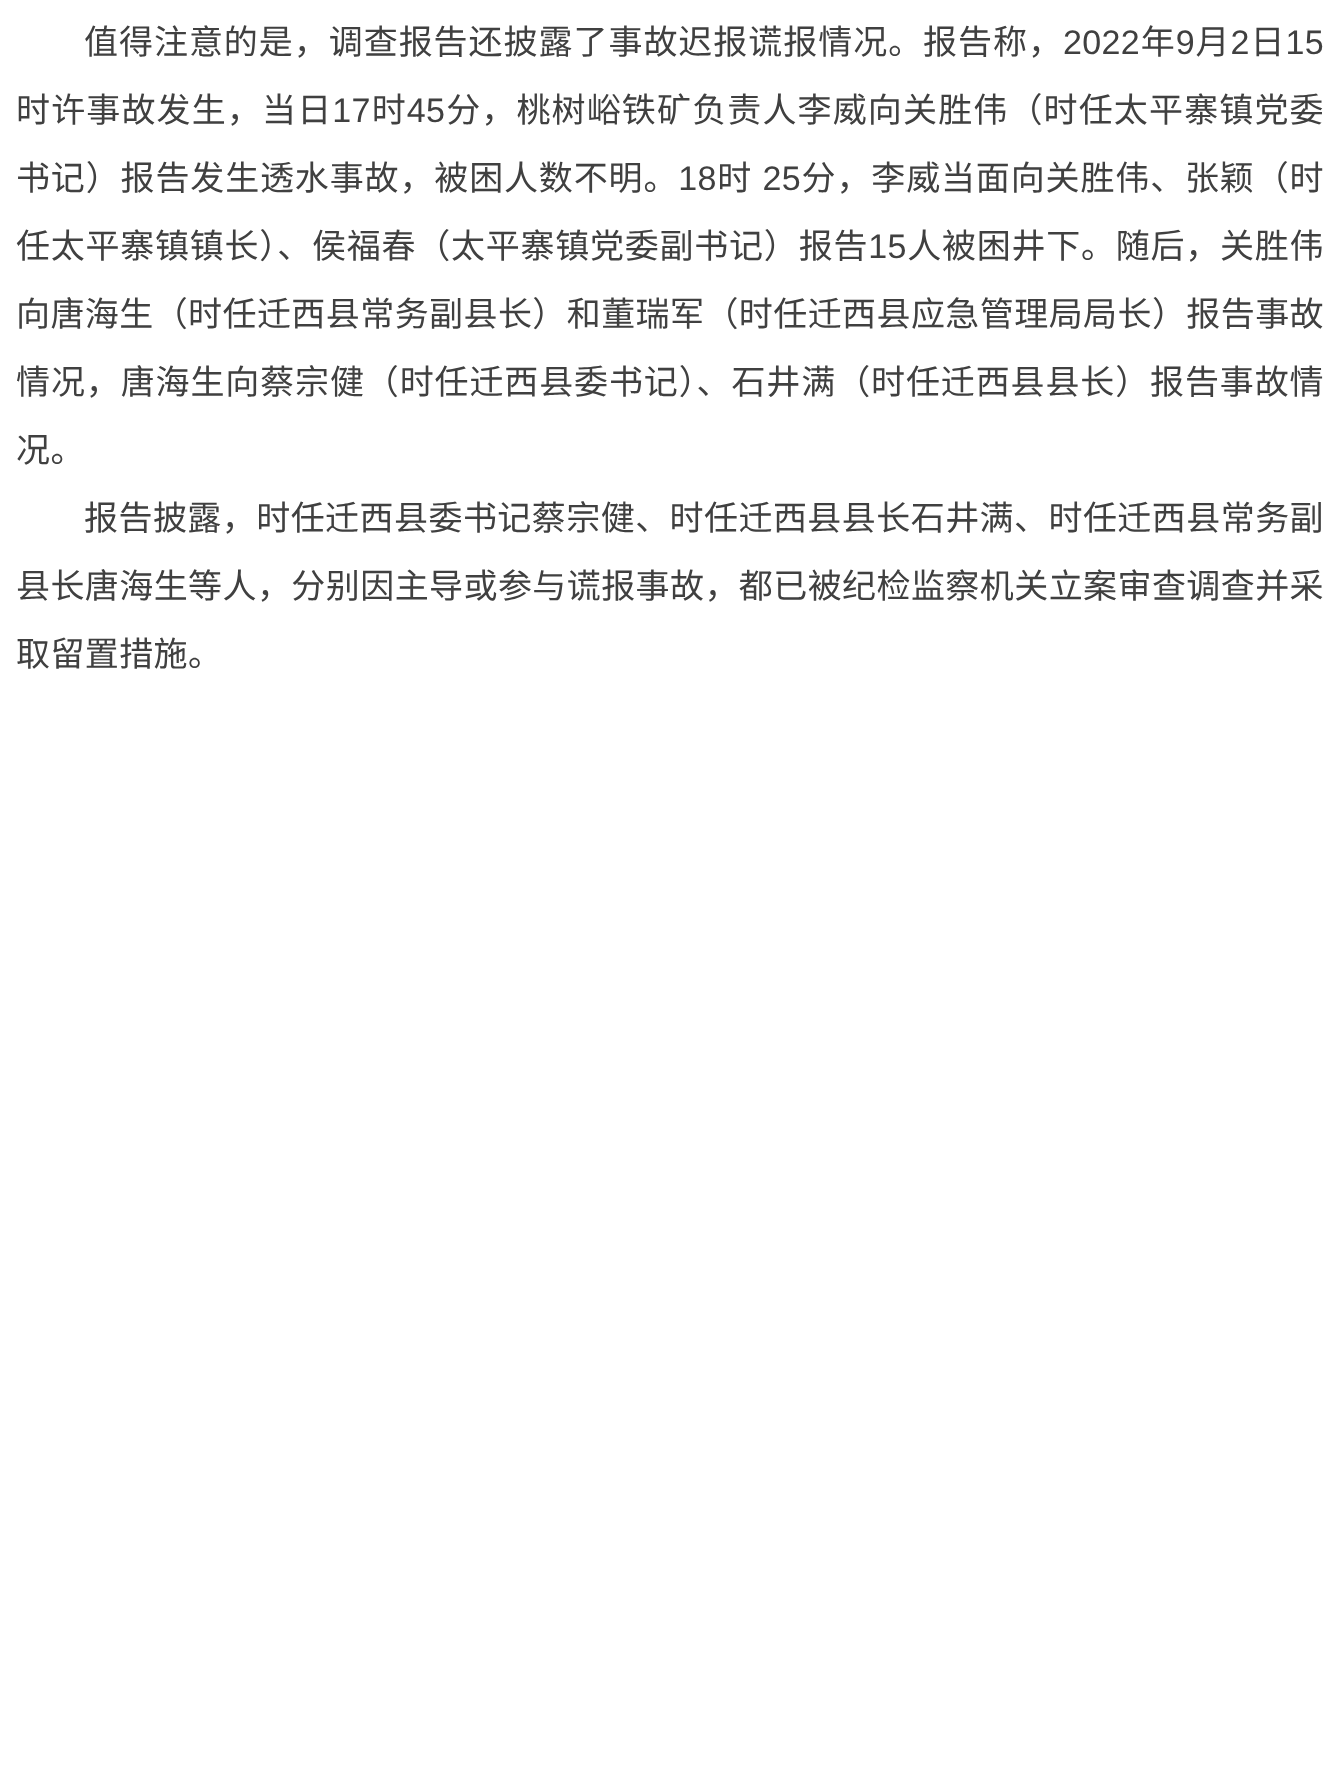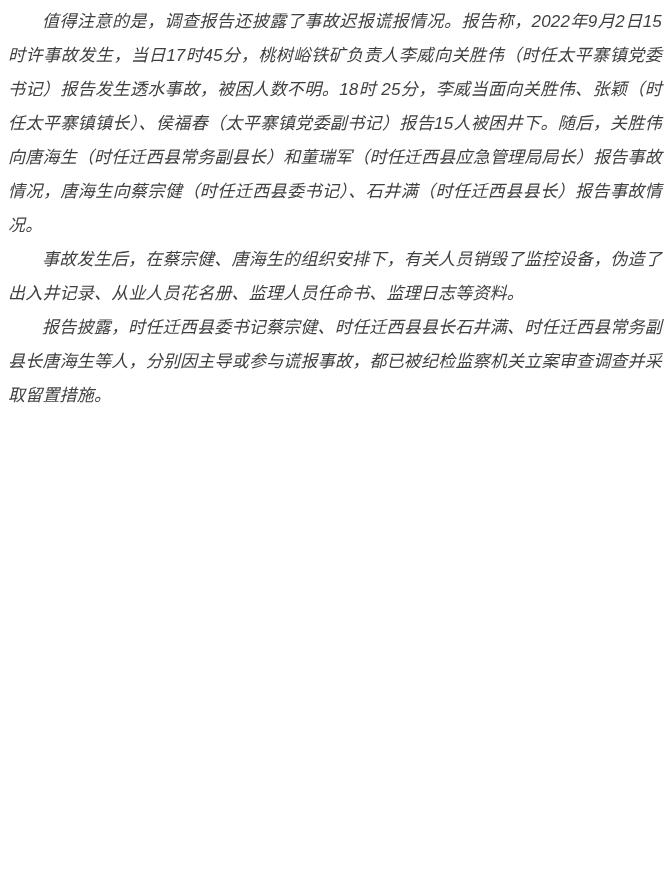--- a/index.html
+++ b/index.html
@@ -16,23 +16,21 @@
     padding: 5px 8px 10px 8px;
     font-size: 17px;
     line-height: 34px;
     text-align: justify;
     letter-spacing: 0.2px;
   }
   .para {
     text-indent: 2em;
     margin: 0;
     word-break: break-all;
-    font-style: italic;
   }
 </style>
 </head>
 <body style="background: rgb(255, 255, 255);">
 
 <div class="article" style="color: rgb(64, 64, 64);">
     <p class="para">值得注意的是，调查报告还披露了事故迟报谎报情况。报告称，2022年9月2日15时许事故发生，当日17时45分，桃树峪铁矿负责人李威向关胜伟（时任太平寨镇党委书记）报告发生透水事故，被困人数不明。18时 25分，李威当面向关胜伟、张颖（时任太平寨镇镇长）、侯福春（太平寨镇党委副书记）报告15人被困井下。随后，关胜伟向唐海生（时任迁西县常务副县长）和董瑞军（时任迁西县应急管理局局长）报告事故情况，唐海生向蔡宗健（时任迁西县委书记）、石井满（时任迁西县县长）报告事故情况。</p>
-    <p class="para">事故发生后，在蔡宗健、唐海生的组织安排下，有关人员销毁了监控设备，伪造了出入井记录、从业人员花名册、监理人员任命书、监理日志等资料。</p>
     <p class="para">报告披露，时任迁西县委书记蔡宗健、时任迁西县县长石井满、时任迁西县常务副县长唐海生等人，分别因主导或参与谎报事故，都已被纪检监察机关立案审查调查并采取留置措施。</p>
   </div>
 
 </body></html>

